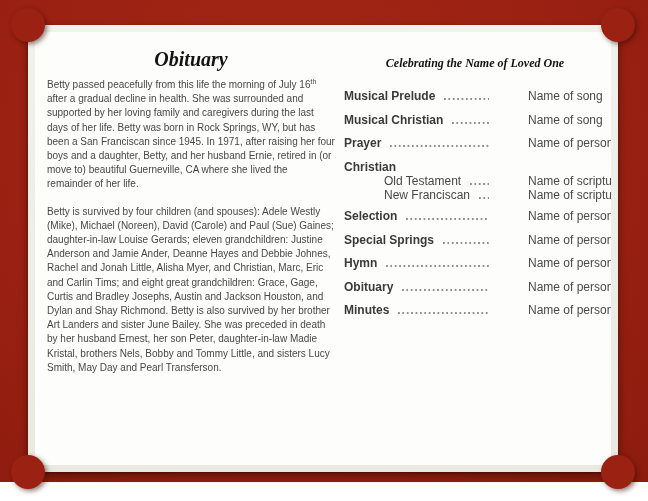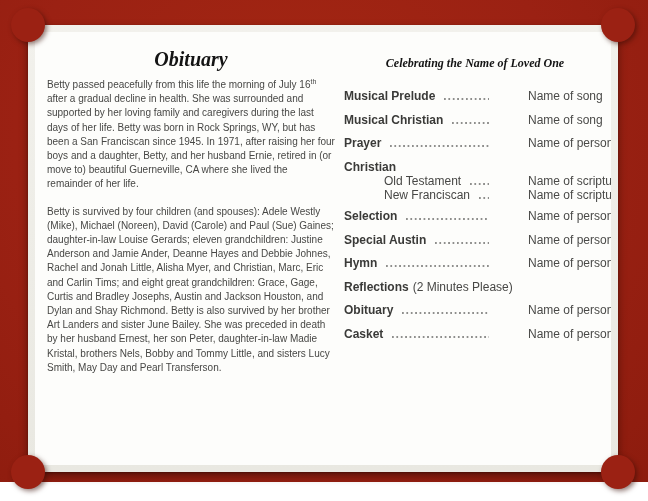--- a/index.html
+++ b/index.html
@@ -152,40 +152,36 @@
               <span class="lbl">New Franciscan</span>
               <span class="leader"></span>
               <span class="val">Name of scripture</span>
             </div>
             <div class="prog-row">
               <span class="lbl">Selection</span>
               <span class="leader"></span>
               <span class="val">Name of person</span>
             </div>
             <div class="prog-row">
-              <span class="lbl">Special Austin</span>
+              <span class="lbl">Special Springs</span>
               <span class="leader"></span>
               <span class="val">Name of person</span>
             </div>
             <div class="prog-row">
               <span class="lbl">Hymn</span>
               <span class="leader"></span>
               <span class="val">Name of person</span>
             </div>
             <div class="prog-row">
-              <span class="lbl">Reflections</span>
-              <span class="note">(2 Minutes Please)</span>
-            </div>
-            <div class="prog-row">
               <span class="lbl">Obituary</span>
               <span class="leader"></span>
               <span class="val">Name of person</span>
             </div>
             <div class="prog-row">
-              <span class="lbl">Casket</span>
+              <span class="lbl">Minutes</span>
               <span class="leader"></span>
               <span class="val">Name of person</span>
             </div>
           </div>
       </div>
 
     </div>
 
     <div class="corner tl"></div>
     <div class="corner tr"></div>

